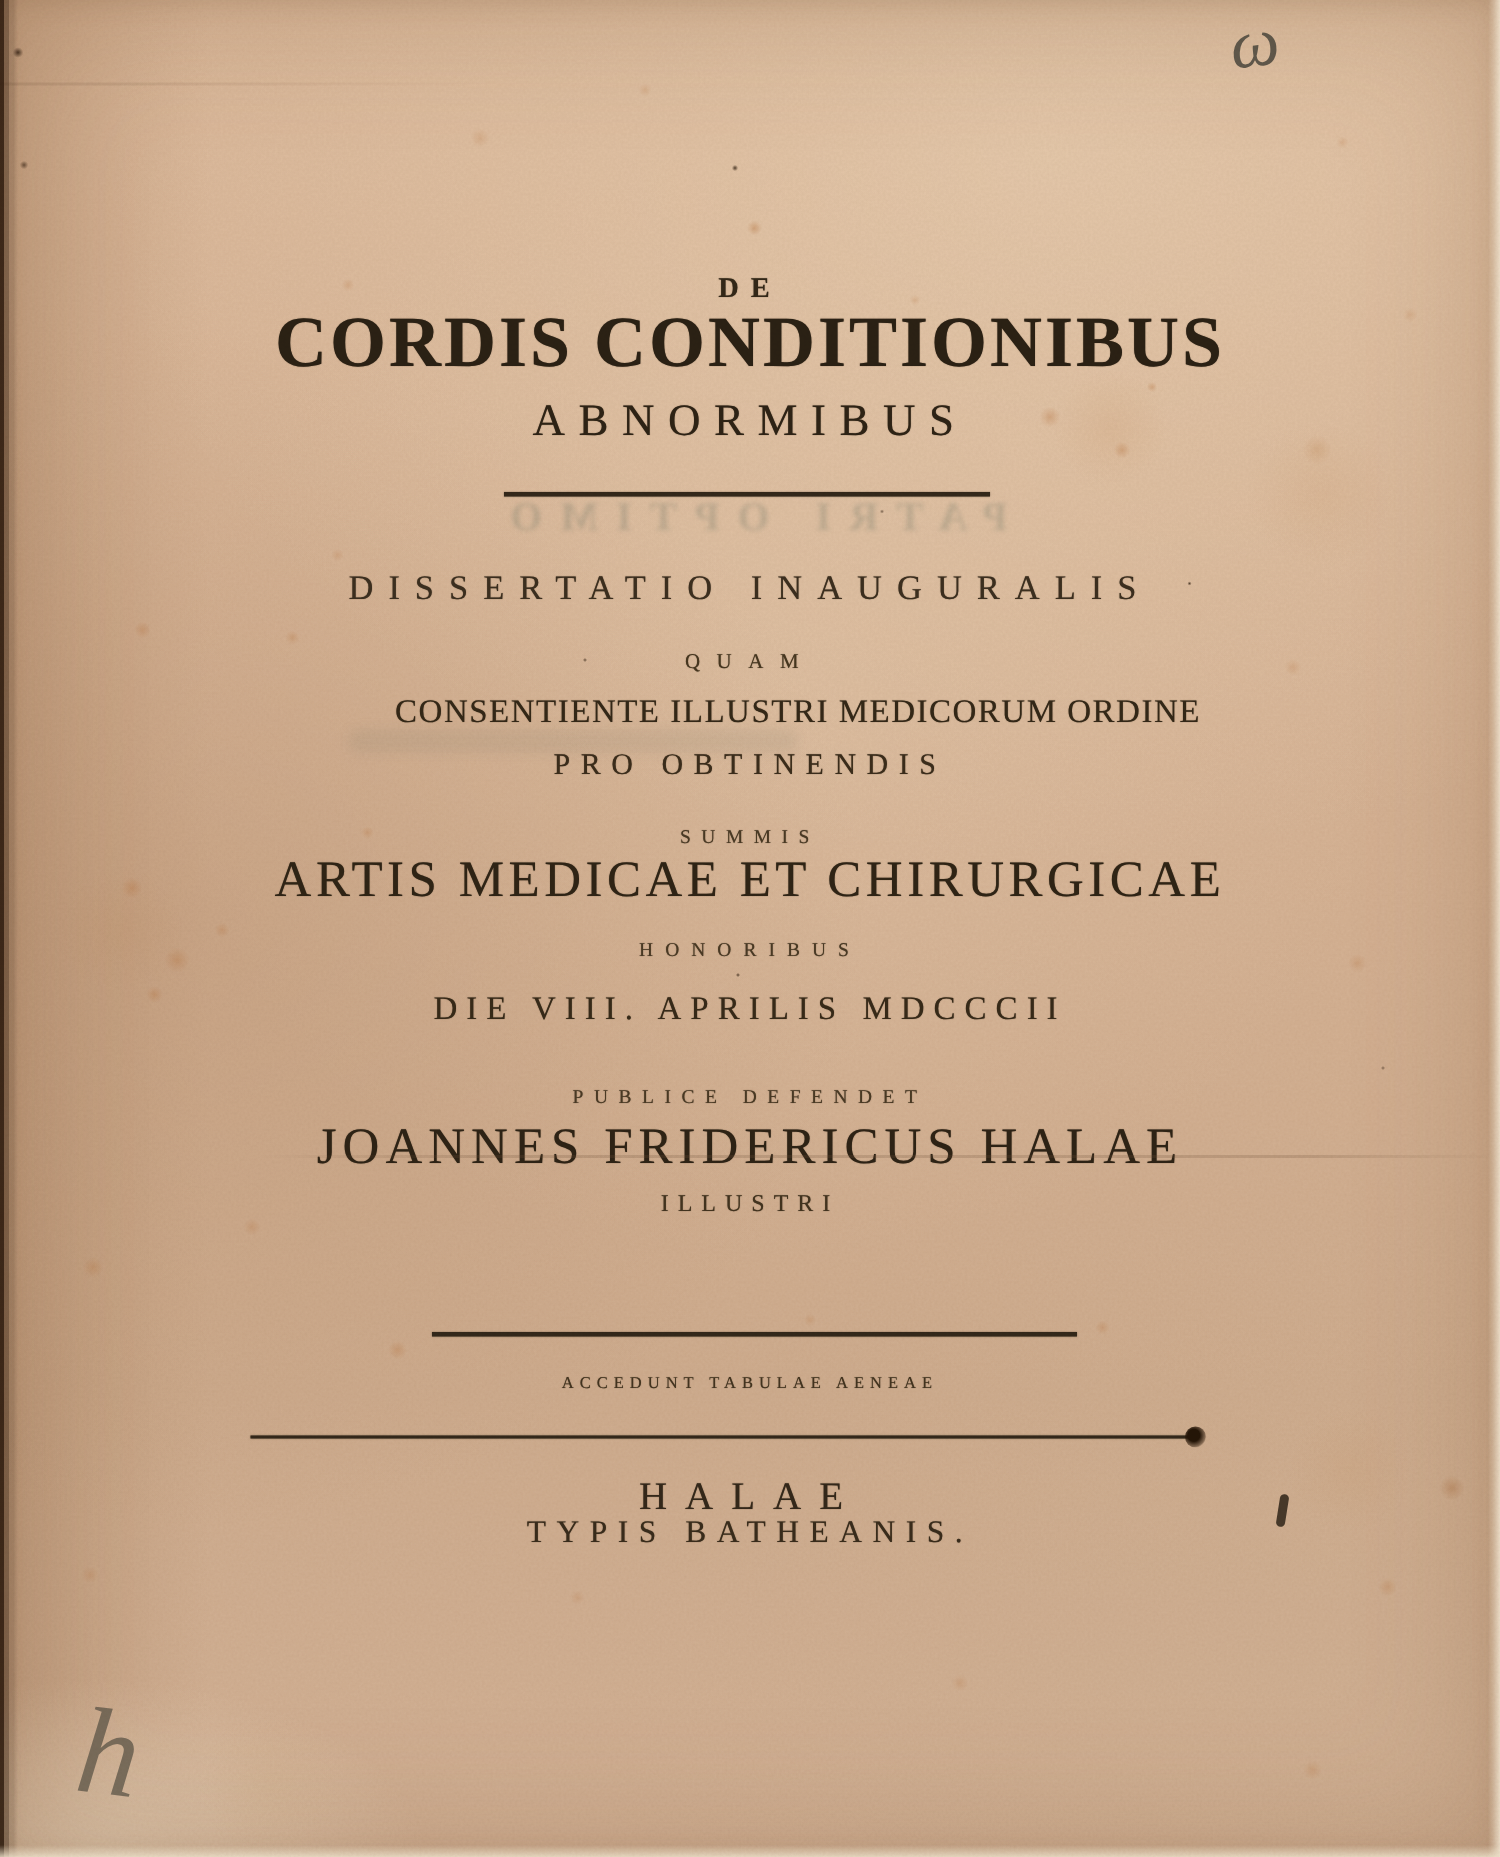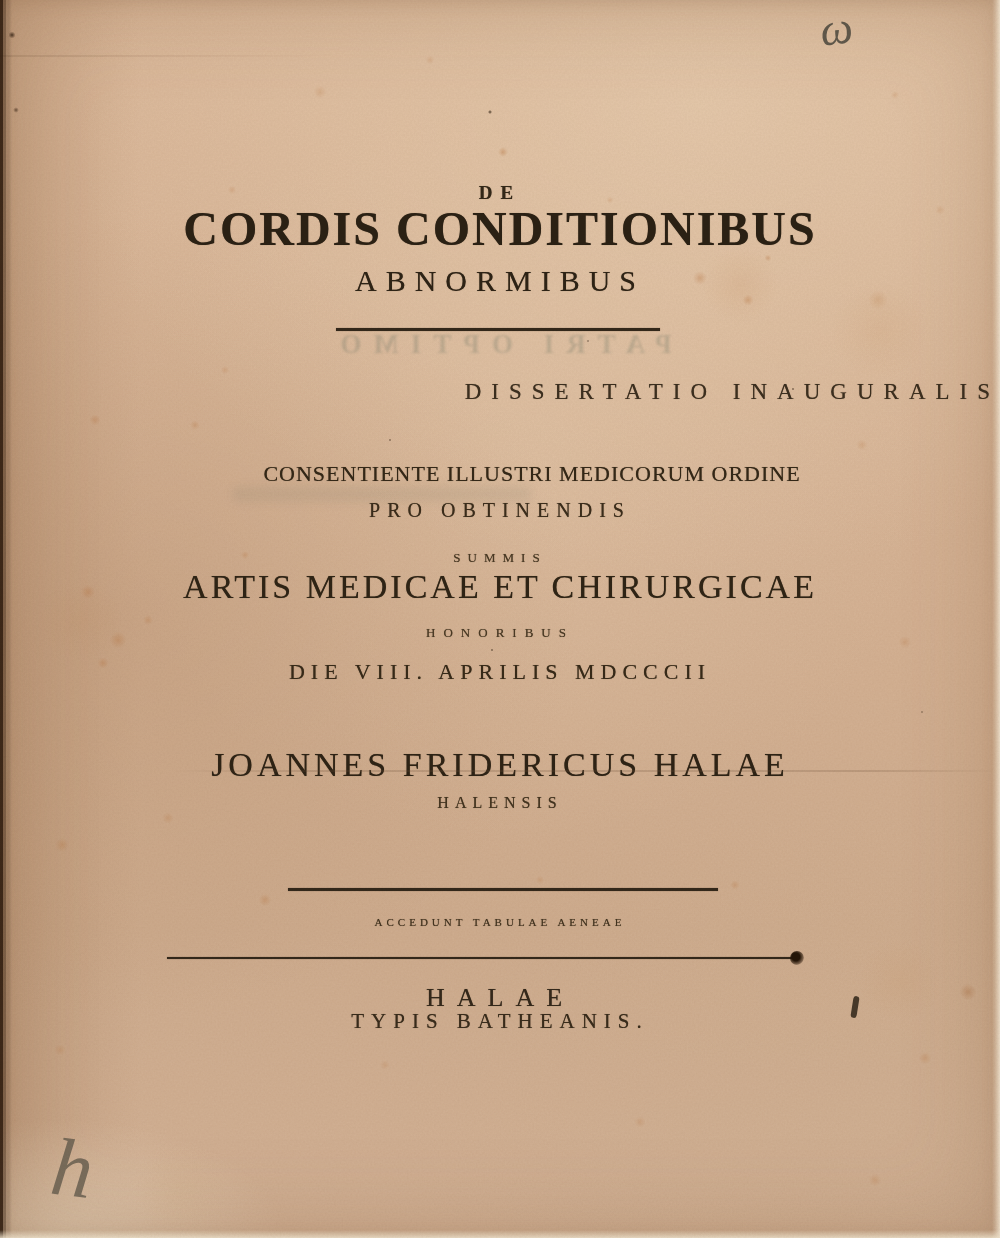--- a/index.html
+++ b/index.html
@@ -24,21 +24,21 @@
   
   .line{
     position:absolute;left:0;width:100%;
     text-align:center;line-height:1;white-space:nowrap;
     color:#3c2f1f;
     text-shadow:0 0 .7px rgba(50,38,23,.65);
   }
   .l-de       {top:183px;font-size:19px;letter-spacing:8px;font-weight:700;color:#332818;}
   .l-title    {top:205px;font-size:48px;letter-spacing:2px;font-weight:700;color:#2b2114;}
   .l-subtitle {top:266px;font-size:30px;letter-spacing:9px;font-weight:400;color:#2e2315;}
-  .l-genre    {top:380px;font-size:23px;letter-spacing:10px;text-align:right;}
+  .l-genre    {top:380px;font-size:23px;letter-spacing:10px;}
   .l-quam     {top:435px;font-size:14px;letter-spacing:11px;color:#47371f;}
   .l-consent  {top:463px;font-size:22px;letter-spacing:1px;color:#342817;padding-left:32px;}
   .l-pro      {top:500px;font-size:20px;letter-spacing:7px;color:#3b2d1b;}
   .l-summis   {top:551px;font-size:13px;letter-spacing:7px;color:#4a3a24;}
   .l-degree   {top:570px;font-size:34px;letter-spacing:3px;color:#2f2415;text-align:center;}
   .l-honoribus{top:626px;font-size:13px;letter-spacing:8px;color:#4a3a24;}
   .l-date     {top:661px;font-size:22px;letter-spacing:6px;color:#372a18;}
   .l-publice  {top:724px;font-size:13px;letter-spacing:7px;color:#4a3a24;}
   .l-author   {top:748px;font-size:34px;letter-spacing:4px;color:#2e2315;}
   .l-halensis {top:795px;font-size:16px;letter-spacing:6px;color:#43341f;}
@@ -153,28 +153,30 @@
   <div class="ghost-text">PATRI OPTIMO</div>
   <div class="ghost-bar"></div>
 
   <div class="line l-de">DE</div>
   <div class="line l-title">CORDIS CONDITIONIBUS</div>
   <div class="line l-subtitle">ABNORMIBUS</div>
 
   <div class="rule rule-1"></div>
 
   <div class="line l-genre">DISSERTATIO INAUGURALIS</div>
+  <div class="line l-quam">QUAM</div>
   <div class="line l-consent">CONSENTIENTE ILLUSTRI MEDICORUM ORDINE</div>
   <div class="line l-pro">PRO OBTINENDIS</div>
   <div class="line l-summis">SUMMIS</div>
   <div class="line l-degree">ARTIS MEDICAE ET CHIRURGICAE</div>
   <div class="line l-honoribus">HONORIBUS</div>
   <div class="line l-date">DIE VIII. APRILIS MDCCCII</div>
+  <div class="line l-publice">PUBLICE DEFENDET</div>
   <div class="line l-author">JOANNES FRIDERICUS HALAE</div>
-  <div class="line l-halensis">HALENSIS</div>
+  <div class="line l-halensis">ILLUSTRI</div>
 
   <div class="rule rule-2"></div>
   <div class="line l-accedunt">ACCEDUNT TABULAE AENEAE</div>
   <div class="rule rule-3"></div>
 
   <div class="line l-place">HALAE</div>
   <div class="line l-printer">TYPIS BATHEANIS.</div>
 
   <span class="hw hw-top">ω</span>
   <span class="hw hw-bottom">h</span>

